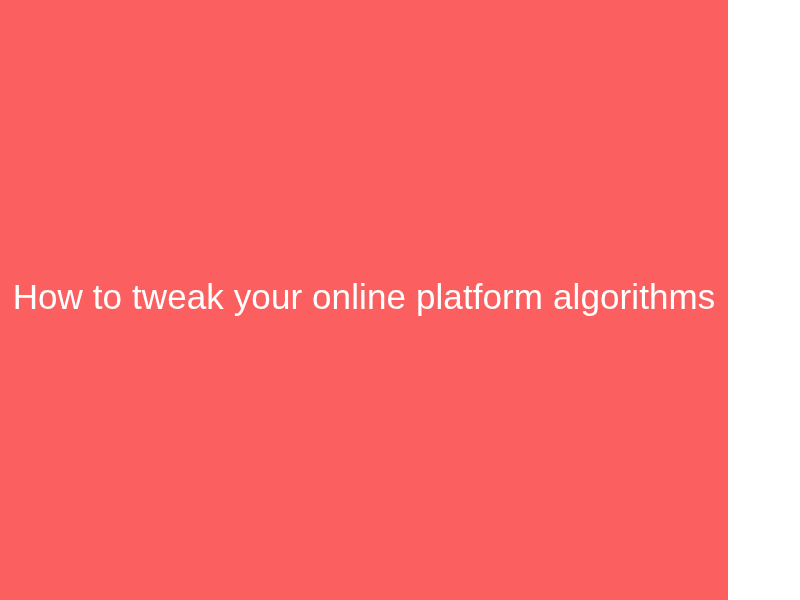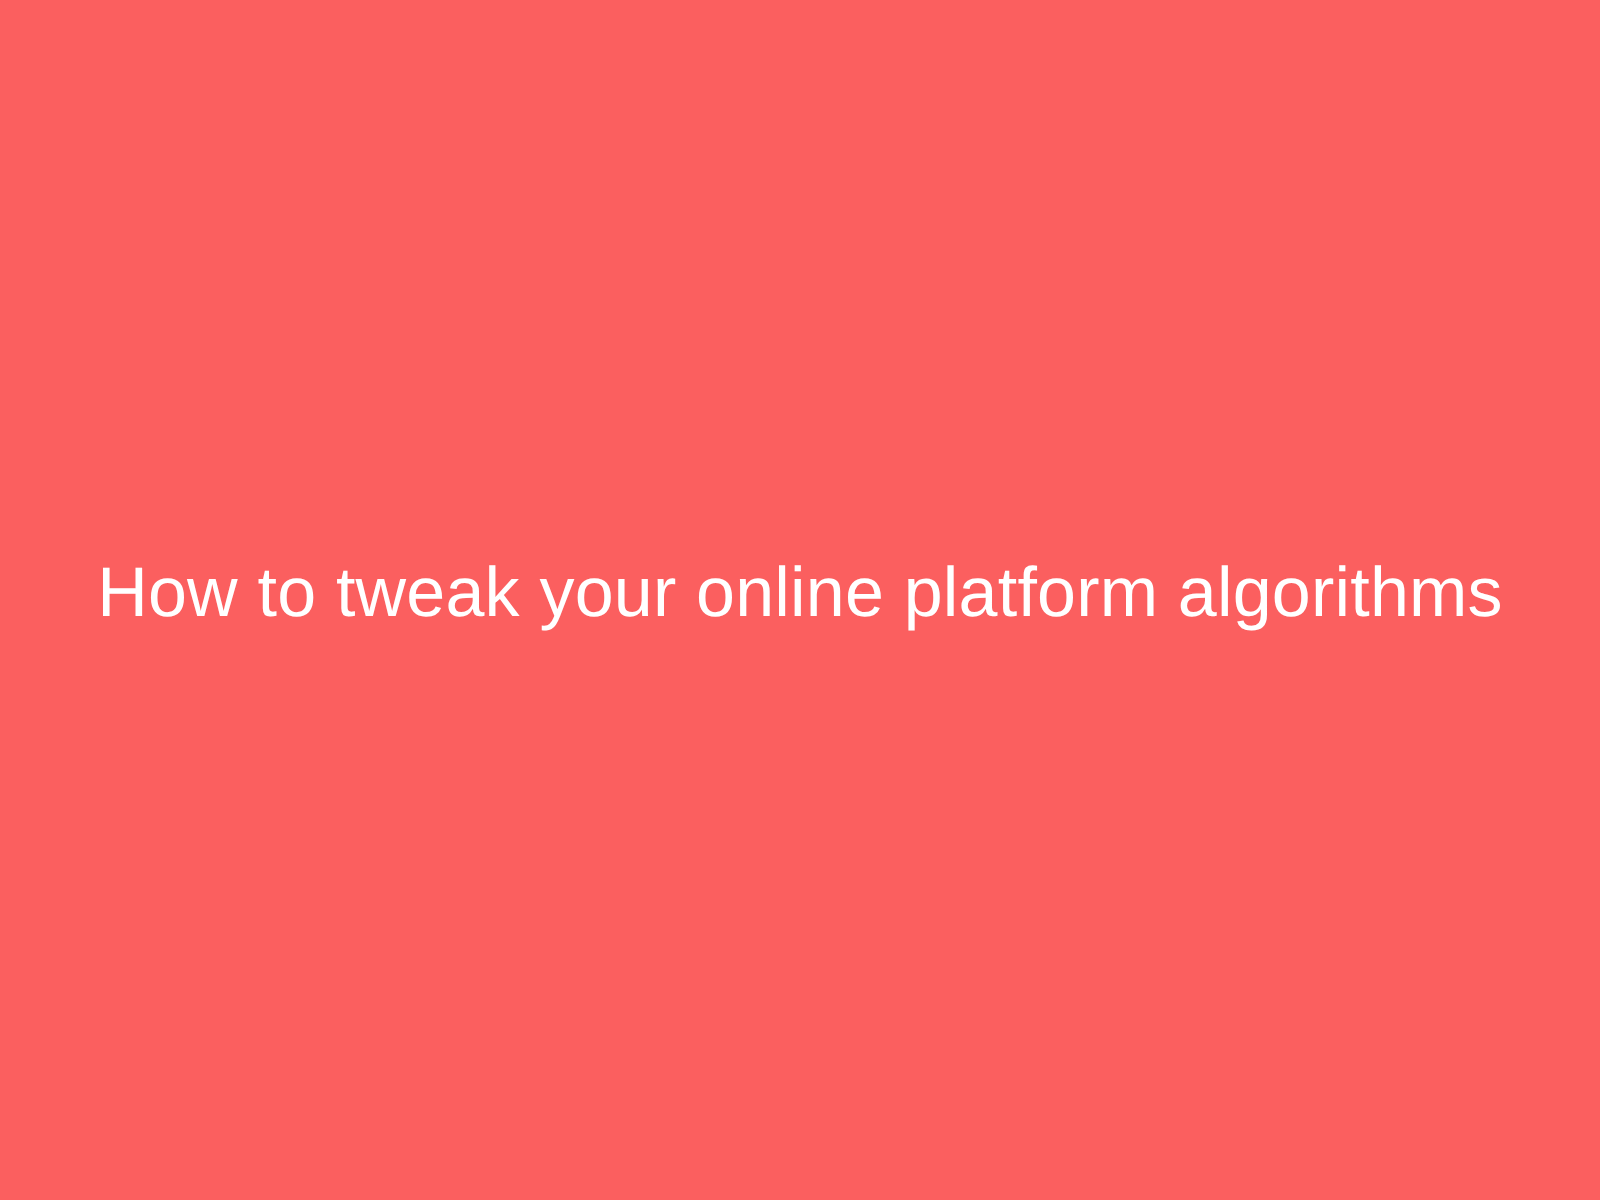--- a/index.html
+++ b/index.html
@@ -11,21 +11,21 @@
   body {
     width: 800px;
     height: 600px;
     overflow: hidden;
     font-family: "Liberation Sans", sans-serif;
   }
 
   .title-card {
     position: relative;
     box-sizing: border-box;
-    width: 800px;
+    width: 728px;
     height: 600px;
     background-color: #fb5f5f;
     display: flex;
     align-items: center;
     justify-content: center;
   }
 
   .title-card__inner {
     width: 100%;
     padding: 0 40px;

